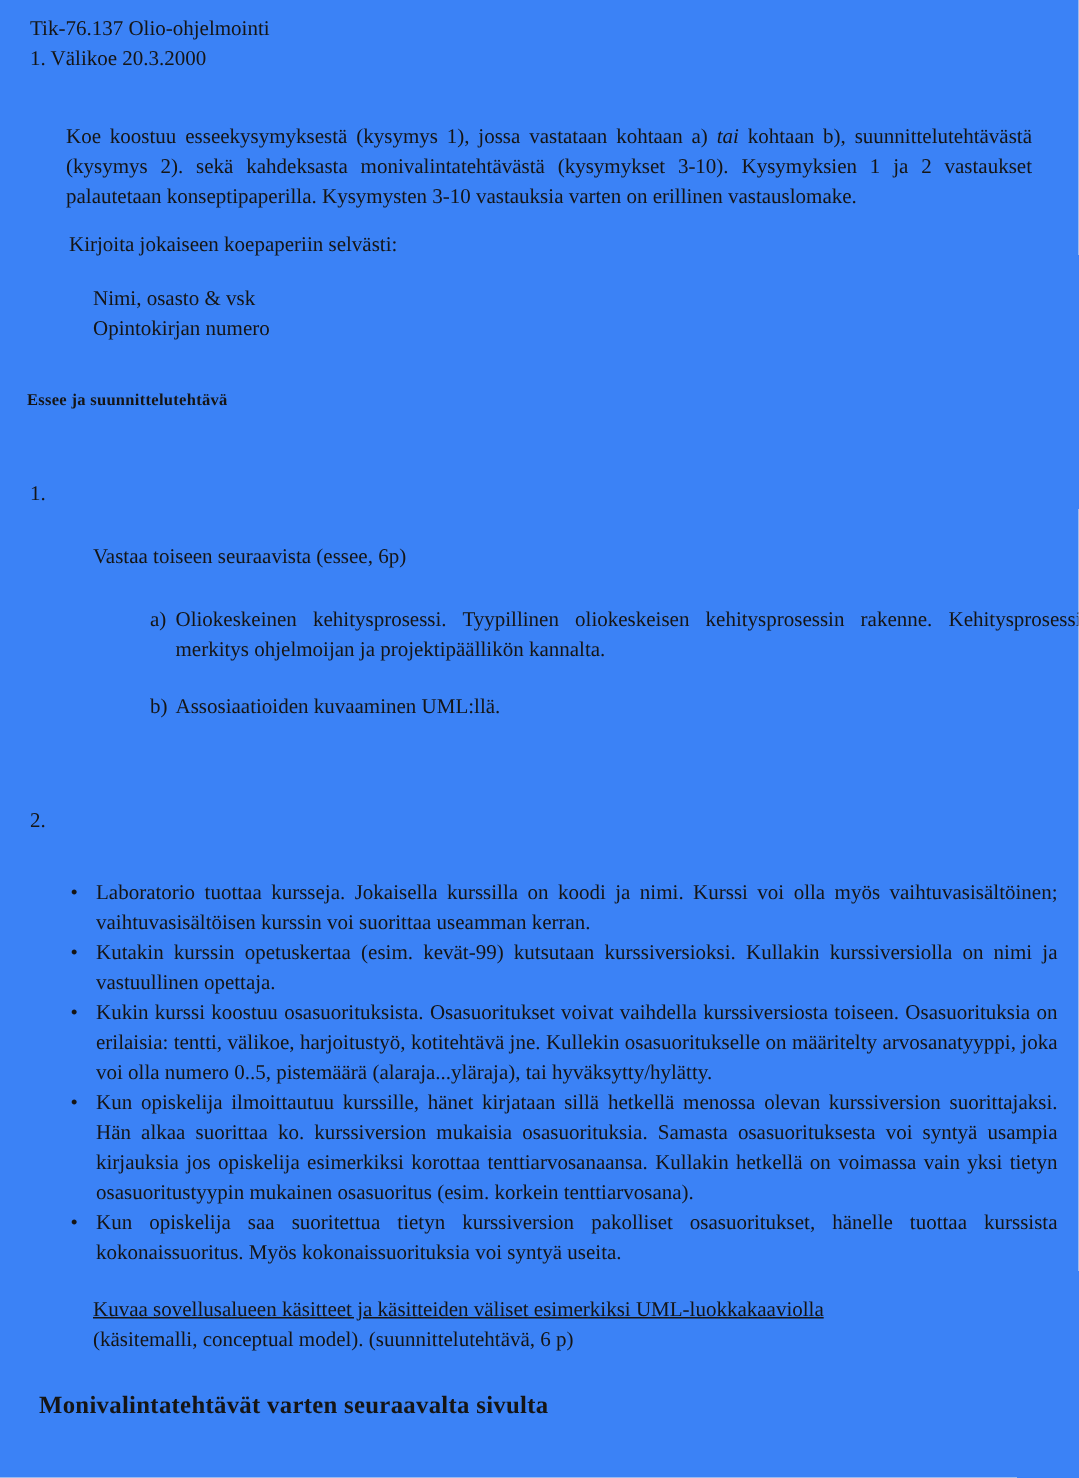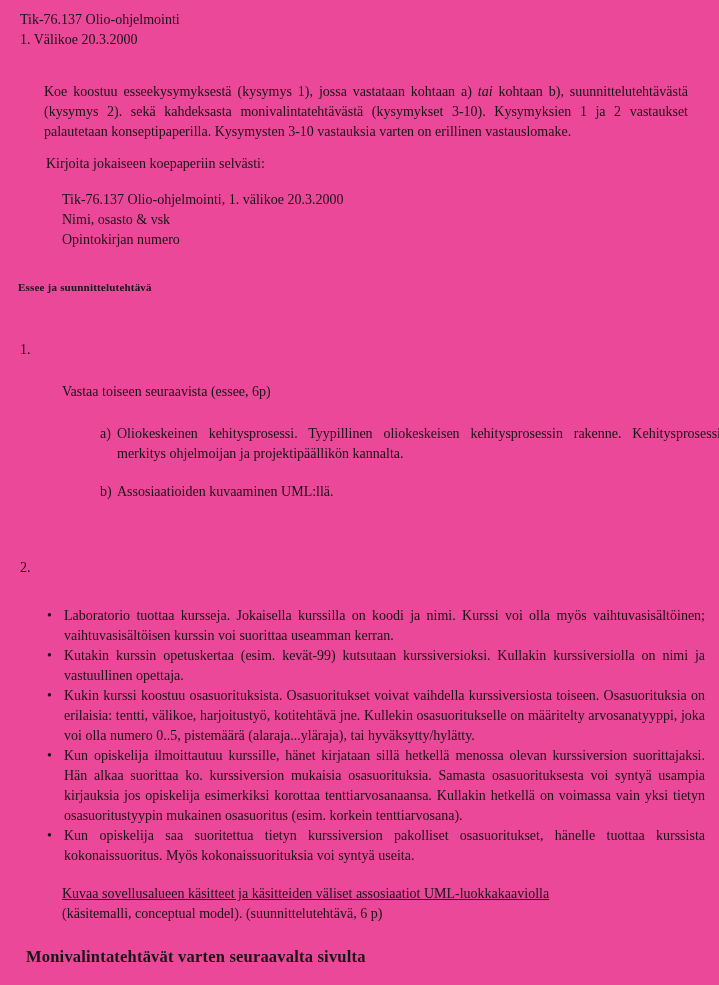--- a/index.html
+++ b/index.html
@@ -1,19 +1,19 @@
 <!DOCTYPE html>
 <html><head>
 <meta charset="utf-8">
 <style>
   html,body{margin:0;padding:0;background:#e8e8e8;}
   .page{
     width:719px;height:985px;
     margin:0 auto;
-    background:#ec4899;
+    background:#3b82f6;
     color:#151515;
     font-family:"Liberation Serif","DejaVu Serif",serif;
     font-size:14px;line-height:20px;
     box-sizing:border-box;
     padding:10px 14px 0 20px;
     overflow:hidden;
     position:relative;
   }
   .doc-header div{white-space:nowrap;}
   .para{
@@ -61,21 +61,20 @@
   <div class="doc-header">
     <div>Tik-76.137 Olio-ohjelmointi</div>
     <div>1. Välikoe 20.3.2000</div>
   </div>
 
   <p class="para"><span>Koe koostuu esseekysymyksestä (kysymys 1), jossa vastataan kohtaan a) </span><i class="emph">tai</i><span> kohtaan b), suunnittelutehtävästä (kysymys 2). sekä kahdeksasta monivalintatehtävästä (kysymykset 3-10). Kysymyksien 1 ja 2 vastaukset palautetaan konseptipaperilla. Kysymysten 3-10 vastauksia varten on erillinen vastauslomake.</span></p>
 
   <div class="single-line">Kirjoita jokaiseen koepaperiin selvästi:</div>
 
   <div class="id-block">
-    <div>Tik-76.137 Olio-ohjelmointi, 1. välikoe 20.3.2000</div>
     <div>Nimi, osasto &amp; vsk</div>
     <div>Opintokirjan numero</div>
   </div>
 
   <h2 class="section-heading">Essee ja suunnittelutehtävä</h2>
 
   <div class="qrow">
     <span class="qnum">1.</span>
     <div class="qbody nojust">Vastaa toiseen seuraavista (essee, 6p)</div>
   </div>
@@ -111,21 +110,21 @@
           <span class="dot">•</span>
           <span>Kun opiskelija ilmoittautuu kurssille, hänet kirjataan sillä hetkellä menossa olevan kurssiversion suorittajaksi. Hän alkaa suorittaa ko. kurssiversion mukaisia osasuorituksia. Samasta osasuorituksesta voi syntyä usampia kirjauksia jos opiskelija esimerkiksi korottaa tenttiarvosanaansa. Kullakin hetkellä on voimassa vain yksi tietyn osasuoritustyypin mukainen osasuoritus (esim. korkein tenttiarvosana).</span>
         </div>
         <div class="bullet">
           <span class="dot">•</span>
           <span>Kun opiskelija saa suoritettua tietyn kurssiversion pakolliset osasuoritukset, hänelle tuottaa kurssista kokonaissuoritus. Myös kokonaissuorituksia voi syntyä useita.</span>
         </div>
       </div>
 
       <div class="task">
-        <span class="underlined">Kuvaa sovellusalueen käsitteet ja käsitteiden väliset assosiaatiot UML-luokkakaaviolla</span>
+        <span class="underlined">Kuvaa sovellusalueen käsitteet ja käsitteiden väliset esimerkiksi UML-luokkakaaviolla</span>
         <span class="task-note">(käsitemalli, conceptual model).  (suunnittelutehtävä, 6 p)</span>
       </div>
     </div>
   </div>
 
   <h2 class="footer-heading">Monivalintatehtävät varten seuraavalta sivulta</h2>
 
 </div>
 
 </body></html>

